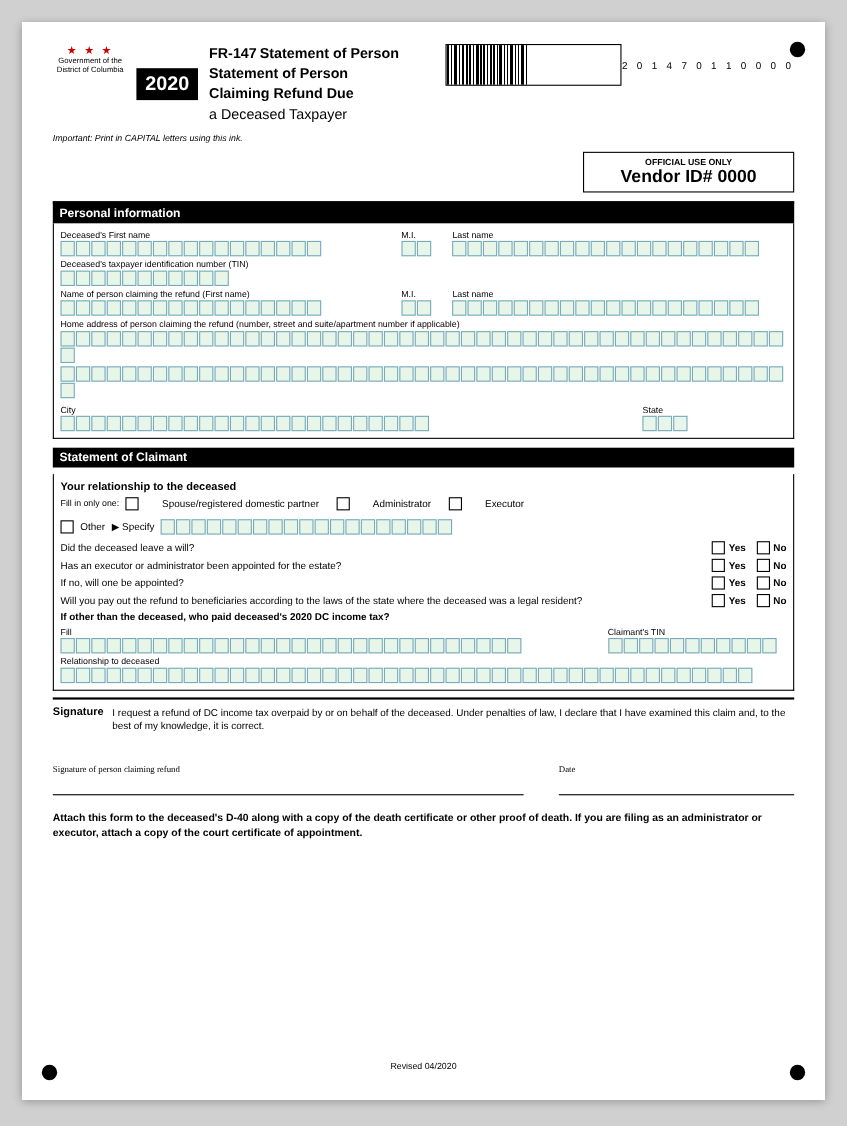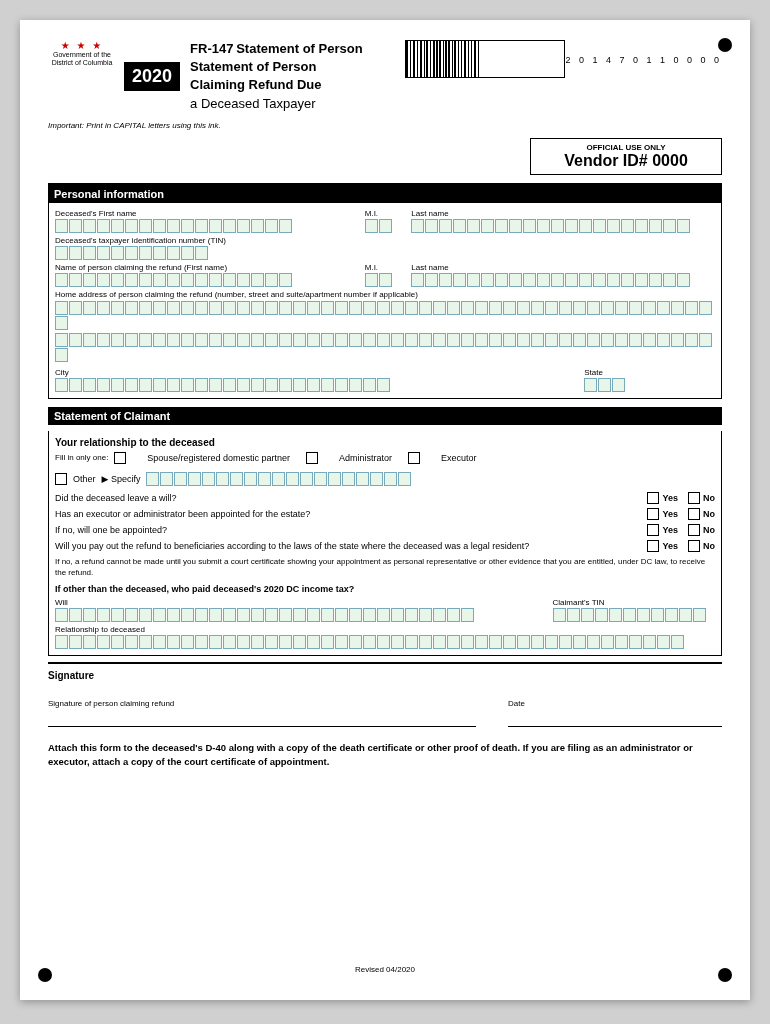--- a/index.html
+++ b/index.html
@@ -714,29 +714,26 @@
           <span class="checkbox"></span>
           <span>Yes</span>
         </div>
         <div class="yn-option">
           <span class="checkbox"></span>
           <span>No</span>
         </div>
       </div>
     </div>
 
-    <div class="note-text">
-      <span>If no, a refund cannot be made until you submit a court certificate showing your appointment as personal representative or other evidence that you are entitled, under DC law, to receive the refund.</span>
-    </div>
 
     <div class="who-paid-label">If other than the deceased, who paid deceased's 2020 DC income tax?</div>
 
     <div style="display:flex; justify-content:space-between; align-items:flex-end; margin-bottom:3px;">
       <div class="named-field" style="flex:3;">
-        <span class="field-label-top">Will</span>
+        <span class="field-label-top">Fill</span>
         <div class="bgroup">
           <div class="b"></div>
             <div class="b"></div>
             <div class="b"></div>
             <div class="b"></div>
             <div class="b"></div>
             <div class="b"></div>
             <div class="b"></div>
             <div class="b"></div>
             <div class="b"></div>
@@ -828,23 +825,24 @@
           <div class="b"></div>
           <div class="b"></div>
           <div class="b"></div>
           <div class="b"></div>
       </div>
     </div>
   </div>
 
   <div style="border-top:2px solid #000; padding:6px 0; margin-top:6px; display:flex; gap:8px; align-items:flex-start;">
     <span style="font-size:10px; font-weight:bold; white-space:nowrap;">Signature</span>
+    <span style="font-size:9px; line-height:1.4;">I request a refund of DC income tax overpaid by or on behalf of the deceased. Under penalties of law, I declare that I have examined this claim and, to the best of my knowledge, it is correct.</span>
   </div>
 
-  <div style="display:flex; gap:32px; margin-top:12px;">
+  <div style="display:flex; gap:32px; margin-top:22px;font-family:Liberation Serif, serif;">
     <div class="named-field sig-field" style="flex:2;">
       <span class="field-label-top">Signature of person claiming refund</span>
       <div style="border-bottom:1px solid #000; height:18px; width:100%;"></div>
     </div>
     <div class="named-field sig-field" style="flex:1;">
       <span class="field-label-top">Date</span>
       <div style="border-bottom:1px solid #000; height:18px; width:100%;"></div>
     </div>
   </div>
 

